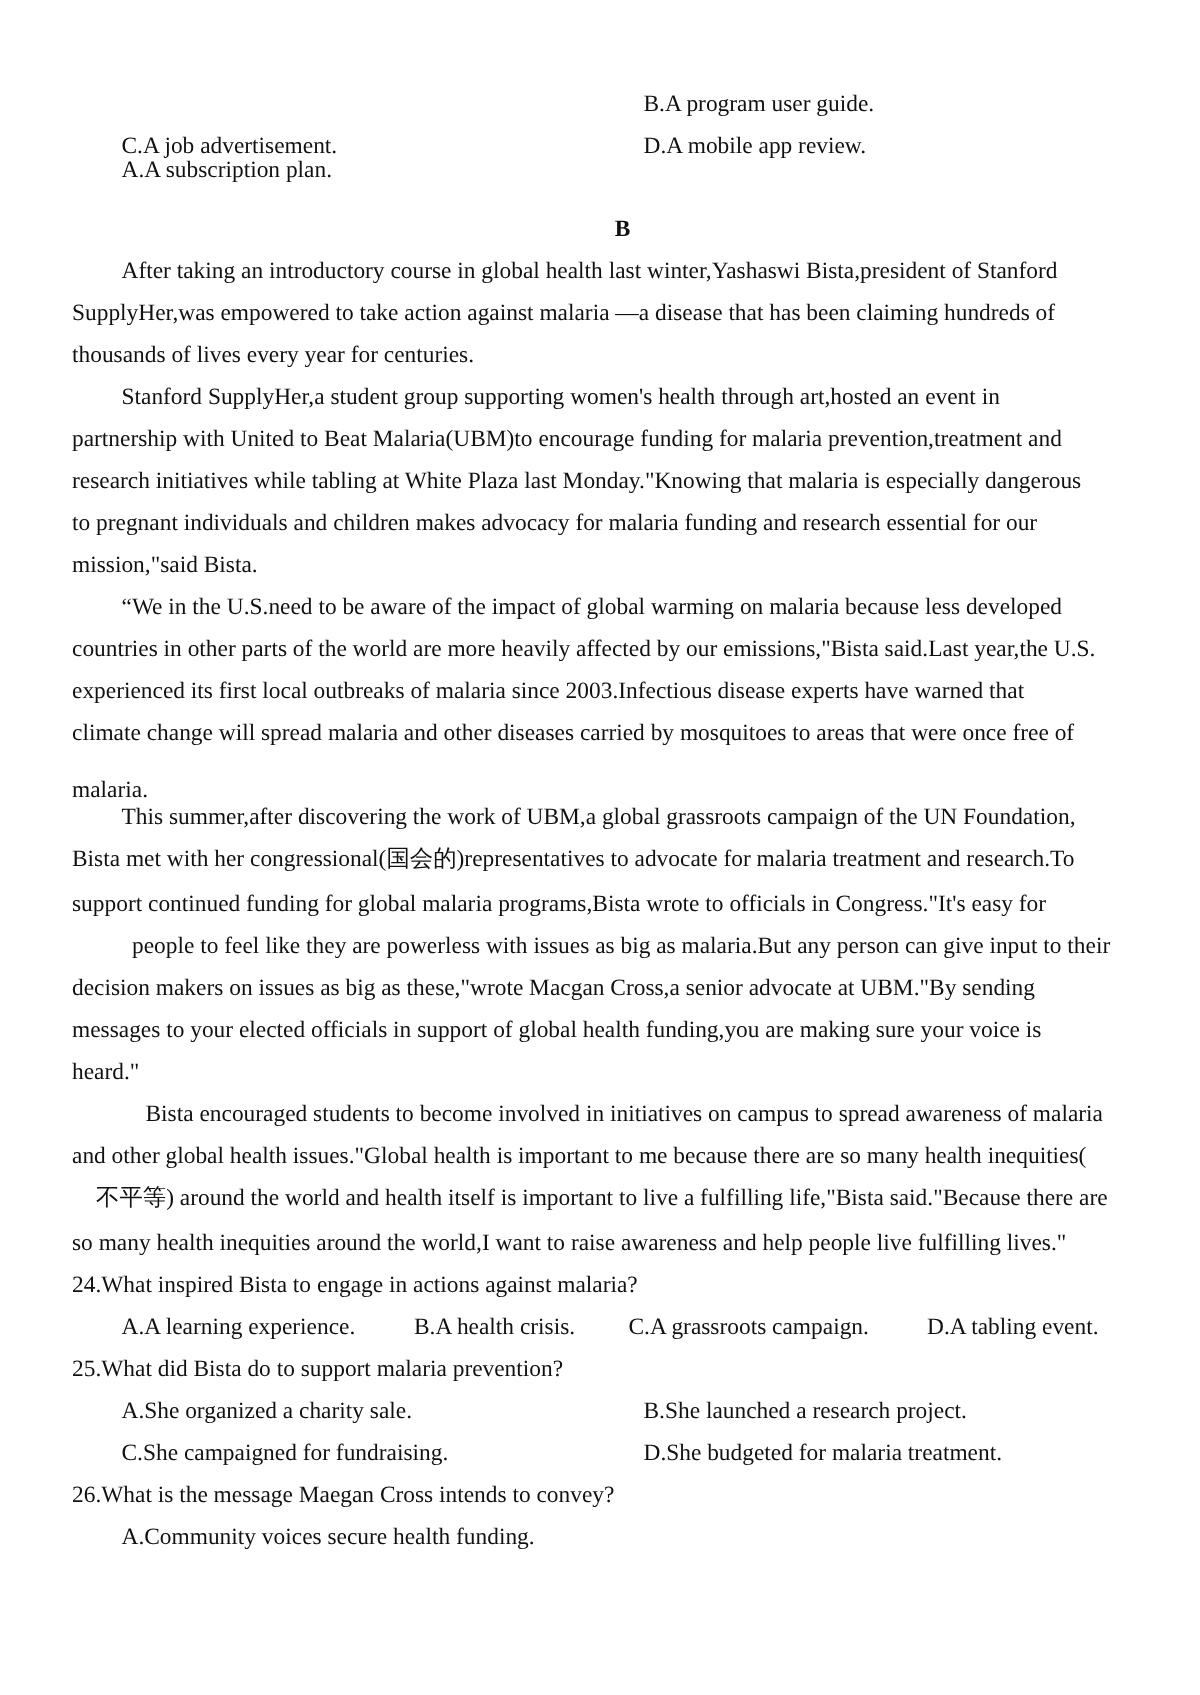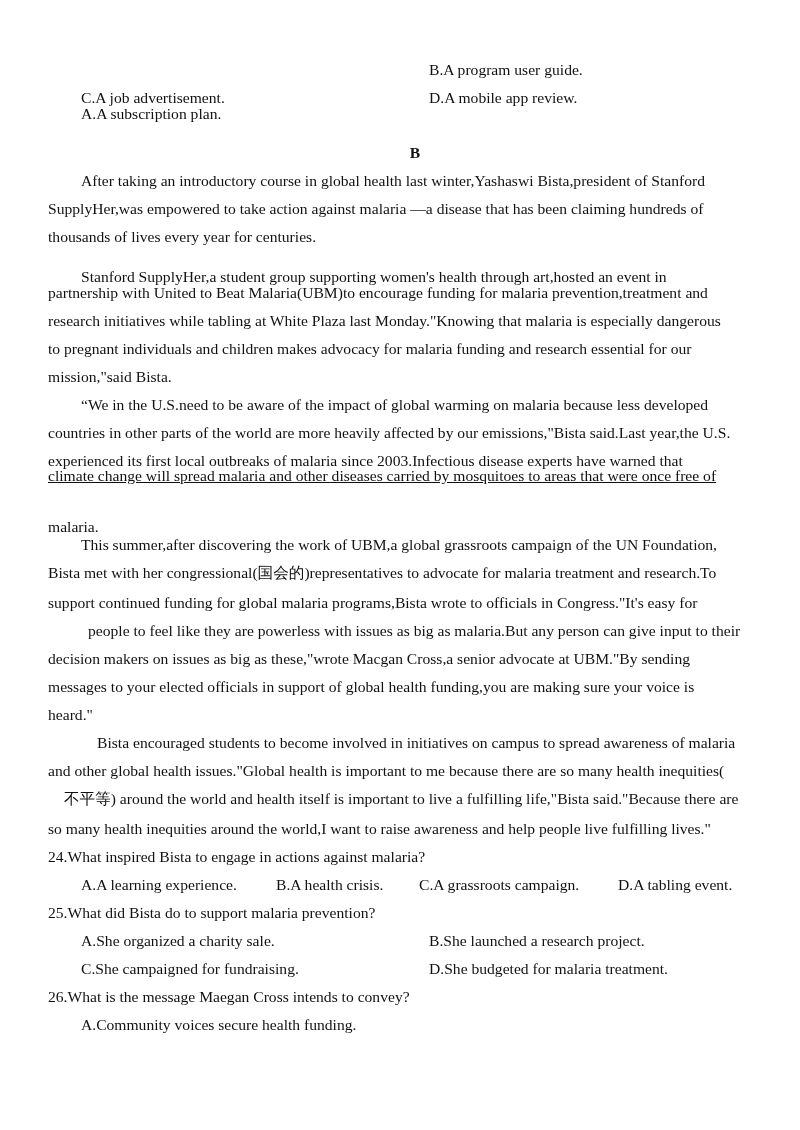--- a/index.html
+++ b/index.html
@@ -24,30 +24,30 @@
 <div class="line col-b" style="top:60px;">B.A program user guide.</div>
 <div class="line col-a" style="top:88px;">C.A job advertisement.</div>
 <div class="line col-b" style="top:88px;">D.A mobile app review.</div>
 
 <div class="line heading" style="top:143px;">B</div>
 
 <div class="line indent" style="top:171px;">After taking an introductory course in global health last winter,Yashaswi Bista,president of Stanford</div>
 <div class="line left" style="top:199px;">SupplyHer,was empowered to take action against malaria —a disease that has been claiming hundreds of</div>
 <div class="line left" style="top:227px;">thousands of lives every year for centuries.</div>
 
-<div class="line indent" style="top:255px;margin-top:12px;">Stanford SupplyHer,a student group supporting women's health through art,hosted an event in</div>
+<div class="line indent" style="top:255px;">Stanford SupplyHer,a student group supporting women's health through art,hosted an event in</div>
 <div class="line left" style="top:283px;">partnership with United to Beat Malaria(UBM)to encourage funding for malaria prevention,treatment and</div>
 <div class="line left" style="top:311px;">research initiatives while tabling at White Plaza last Monday."Knowing that malaria is especially dangerous</div>
 <div class="line left" style="top:339px;">to pregnant individuals and children makes advocacy for malaria funding and research essential for our</div>
 <div class="line left" style="top:367px;">mission,"said Bista.</div>
 
 <div class="line indent" style="top:395px;">“We in the U.S.need to be aware of the impact of global warming on malaria because less developed</div>
 <div class="line left" style="top:423px;">countries in other parts of the world are more heavily affected by our emissions,"Bista said.Last year,the U.S.</div>
 <div class="line left" style="top:451px;">experienced its first local outbreaks of malaria since 2003.Infectious disease experts have warned that</div>
-<div class="line left" style="top:466px;text-decoration:underline;">climate change will spread malaria and other diseases carried by mosquitoes to areas that were once free of</div>
+<div class="line left" style="top:479px;">climate change will spread malaria and other diseases carried by mosquitoes to areas that were once free of</div>
 <div class="line left" style="top:517px;">malaria.</div>
 
 <div class="line indent" style="top:535px;">This summer,after discovering the work of UBM,a global grassroots campaign of the UN Foundation,</div>
 <div class="line left" style="top:563px;">Bista met with her congressional(国会的)representatives to advocate for malaria treatment and research.To</div>
 <div class="line left" style="top:593px;">support continued funding for global malaria programs,Bista wrote to officials in Congress."It's easy for</div>
 <div class="line left" style="top:621px;margin-left:40px;">people to feel like they are powerless with issues as big as malaria.But any person can give input to their</div>
 <div class="line left" style="top:649px;">decision makers on issues as big as these,"wrote Macgan Cross,a senior advocate at UBM."By sending</div>
 <div class="line left" style="top:677px;">messages to your elected officials in support of global health funding,you are making sure your voice is</div>
 <div class="line left" style="top:705px;">heard."</div>
 

